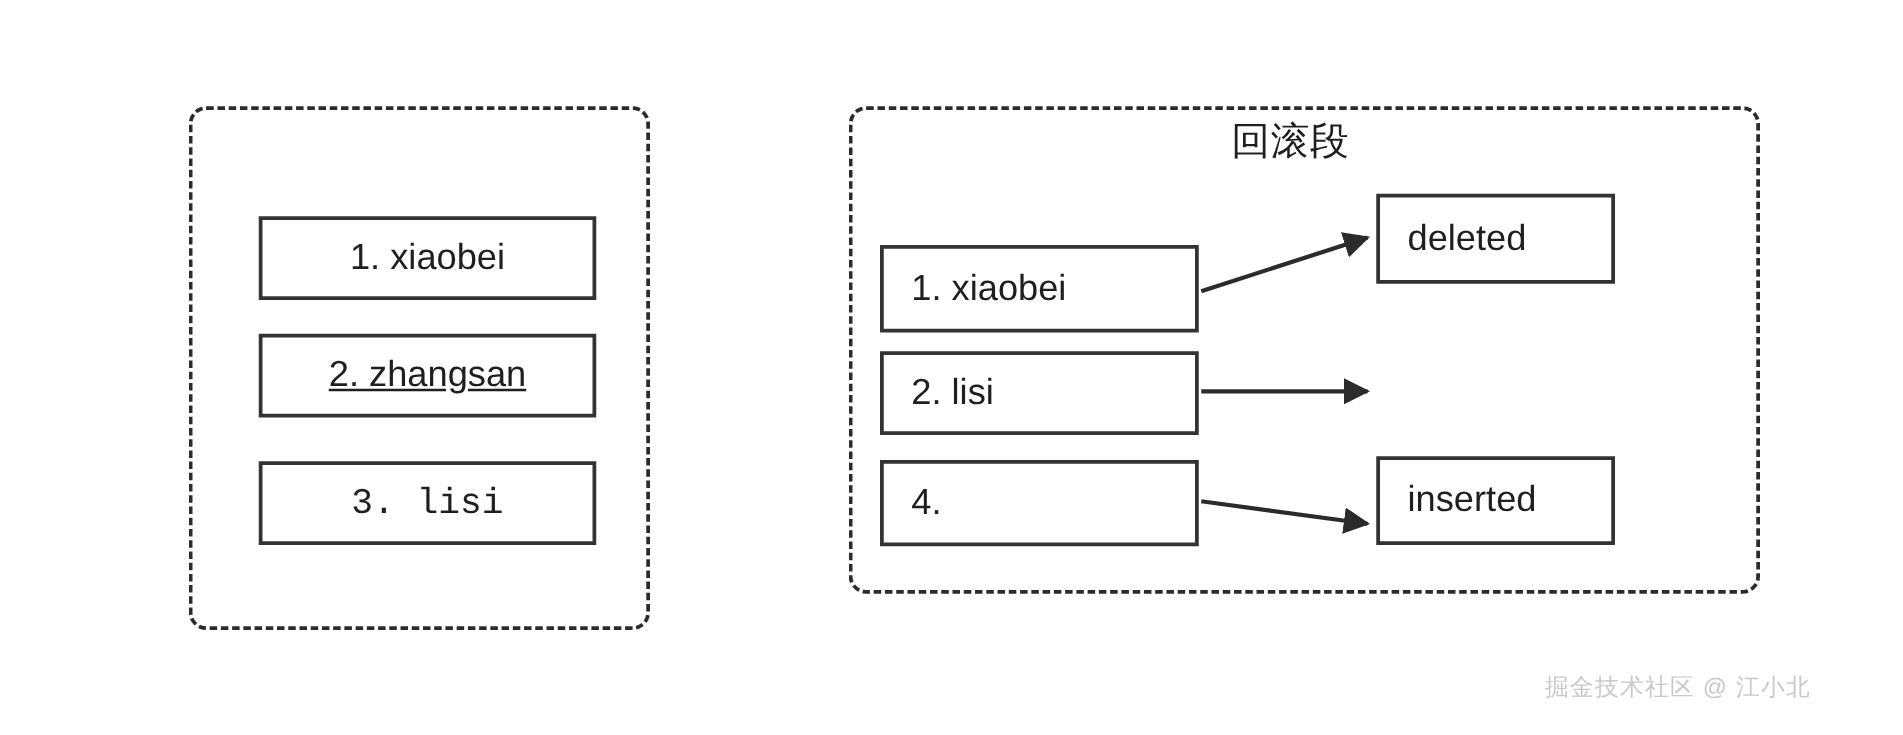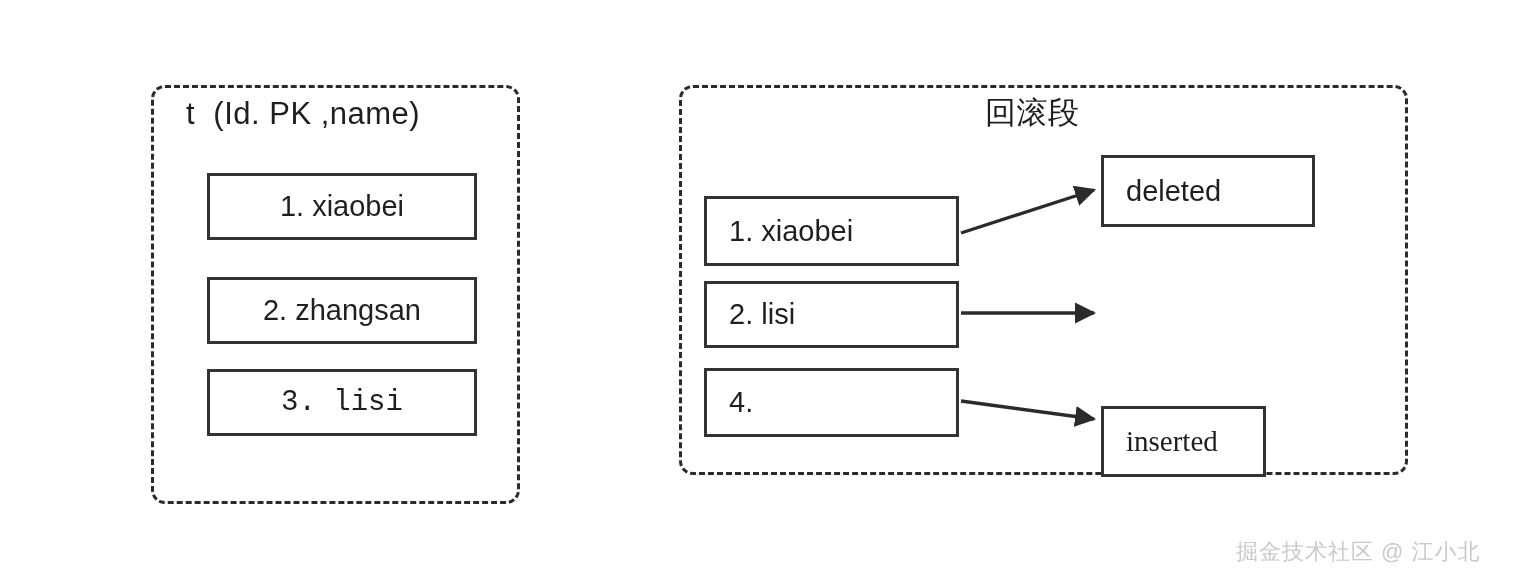--- a/index.html
+++ b/index.html
@@ -74,63 +74,62 @@
   .rec-box.center {
     justify-content: center;
   }
   .rec-box.left {
     justify-content: flex-start;
     padding-left: 22px;
   }
 
   
   #t-row-0 { left: 207px; top: 173px;  width: 270px; height: 67px; }
-  #t-row-1 { left: 207px; top: 277px;  width: 270px; height: 67px; }
+  #t-row-1 { left: 207px; top: 267px;  width: 270px; height: 67px; text-decoration: underline; }
   #t-row-2 { left: 207px; top: 369px;  width: 270px; height: 67px; font-family: Liberation Mono, monospace; }
 
   
   #r-src-0 { left: 704px; top: 196px; width: 255px; height: 70px; }
   #r-src-1 { left: 704px; top: 281px; width: 255px; height: 67px; }
   #r-src-2 { left: 704px; top: 368px; width: 255px; height: 69px; }
 
   
-  #r-tgt-0 { left: 1101px; top: 155px; width: 214px; height: 72px; }
+  #r-tgt-0 { left: 1101px; top: 155px; width: 191px; height: 72px; }
   #r-tgt-1 { left: 1101px; top: 269px; width: 191px; height: 71px; }
-  #r-tgt-2 { left: 1101px; top: 406px; width: 165px; height: 71px; font-family: Liberation Serif, serif; }
+  #r-tgt-2 { left: 1101px; top: 365px; width: 191px; height: 71px; }
 
   
   #arrow-layer {
     position: absolute;
     left: 0;
     top: 0;
     width: 1522px;
     height: 588px;
     pointer-events: none;
   }
 
   
   #watermark {
     position: absolute;
     left: 1236px;
     top: 537px;
-    font-size: 22px;
+    font-size: 19px;
     letter-spacing: 1px;
     color: #c9c9c9;
     white-space: pre;
     text-align: right;
   }
 </style>
 </head>
 <body>
 
 <div id="canvas">
 
   <div id="table-panel" class="dashed-panel"></div>
 
-  <div id="table-title" class="panel-title">t  (Id. PK ,name)</div>
 
   <div id="t-row-0" class="rec-box center">1. xiaobei</div>
   <div id="t-row-1" class="rec-box center">2. zhangsan</div>
   <div id="t-row-2" class="rec-box center">3. lisi</div>
 
   <div id="rollback-panel" class="dashed-panel"></div>
 
   <div id="rollback-title" class="panel-title">回滚段</div>
 
   <div id="r-src-0" class="rec-box left">1. xiaobei</div>

